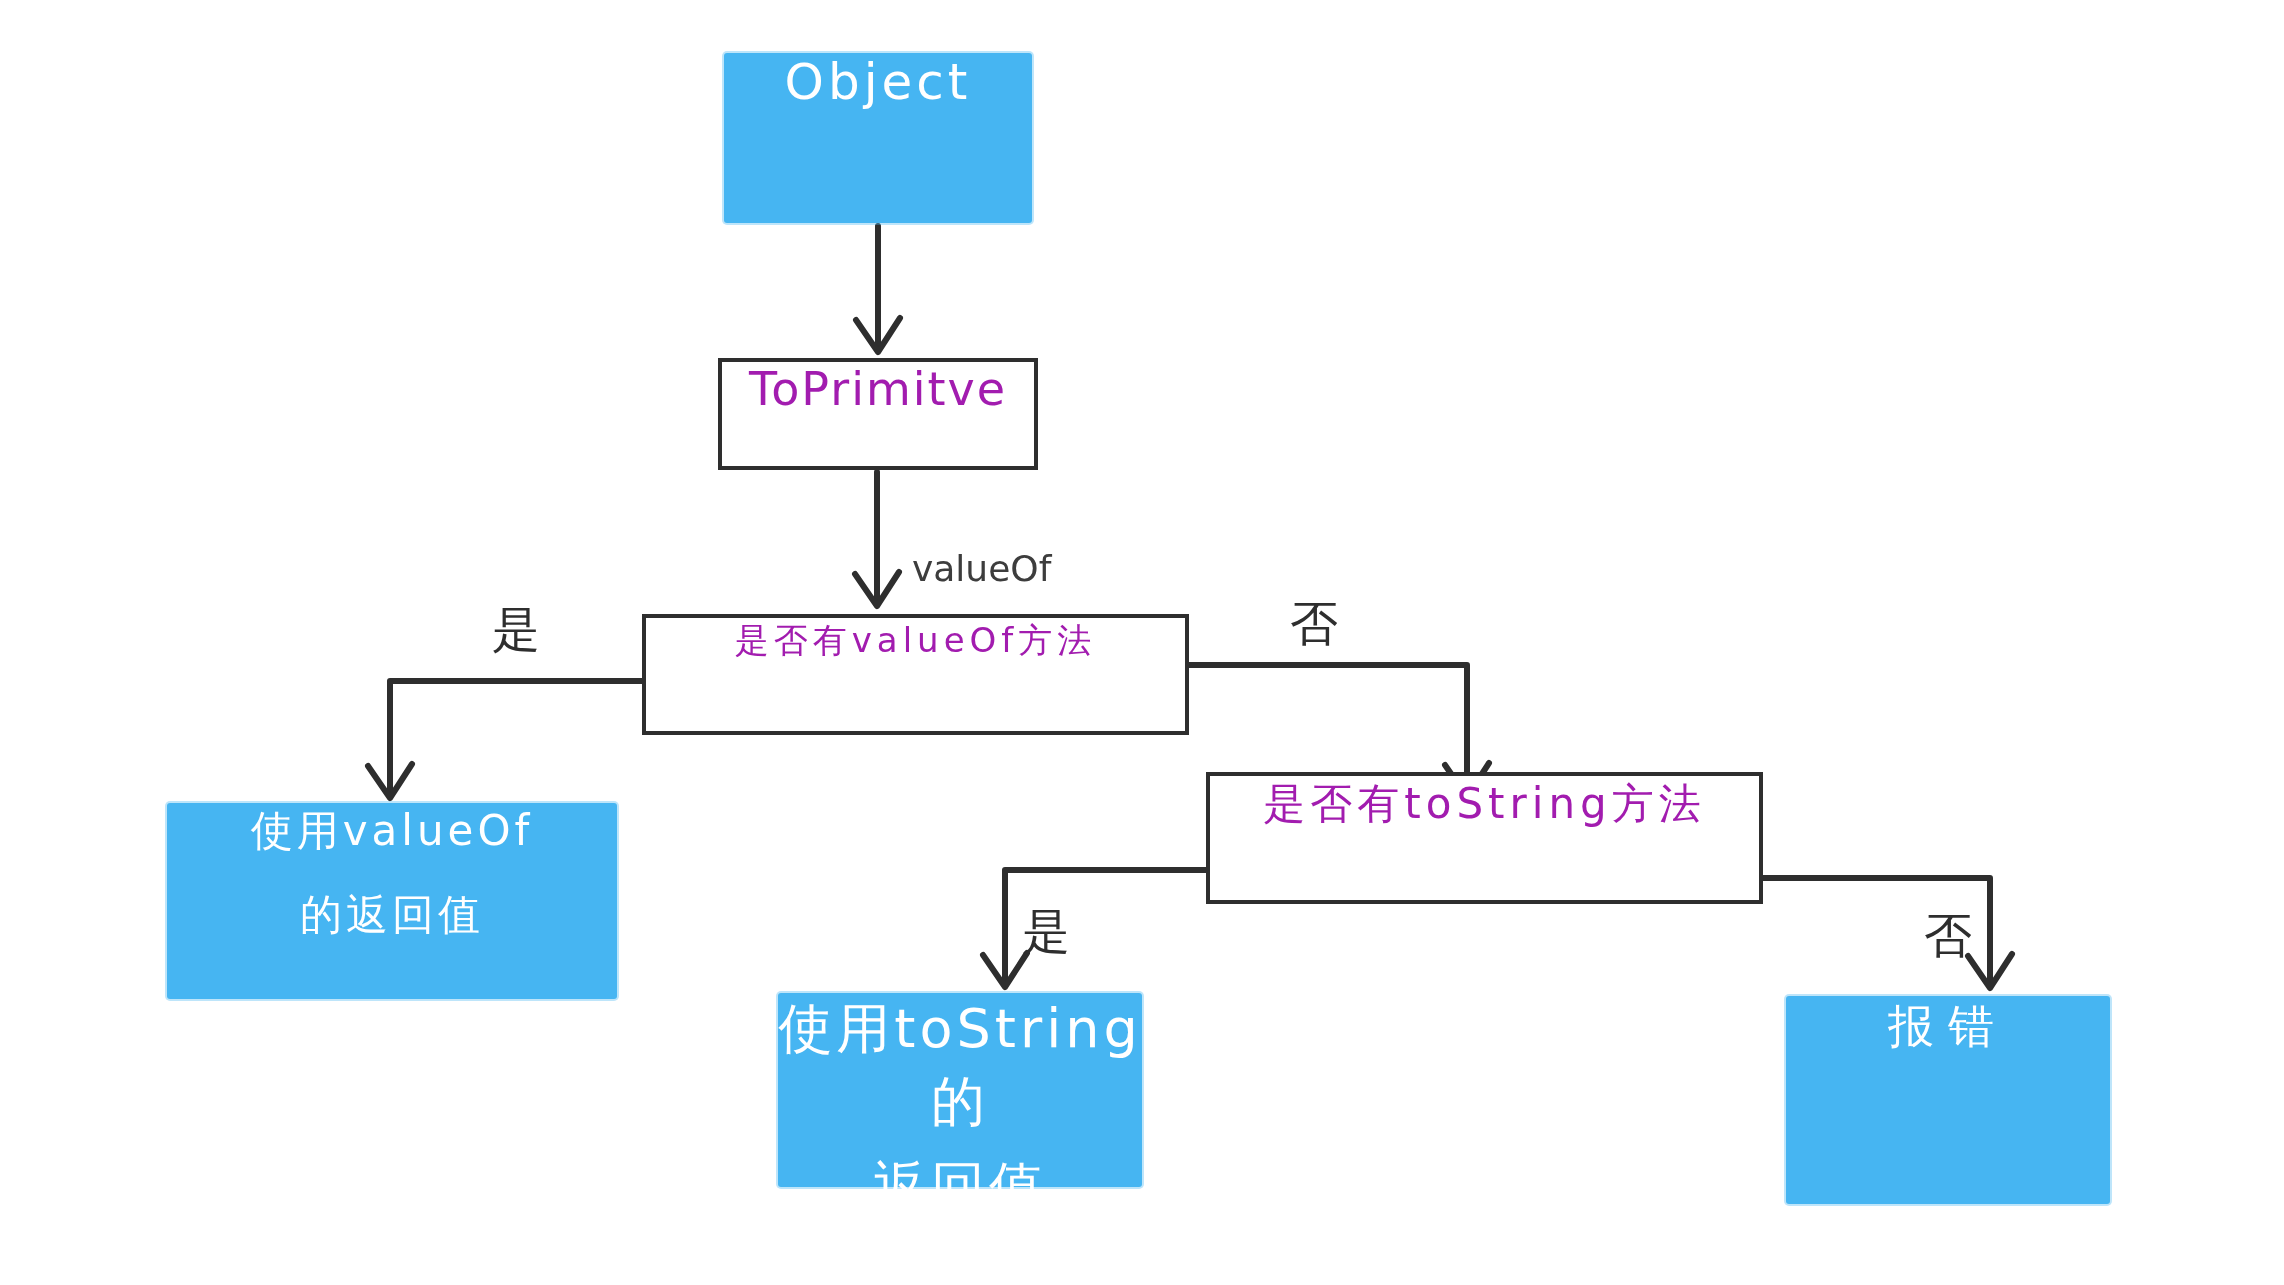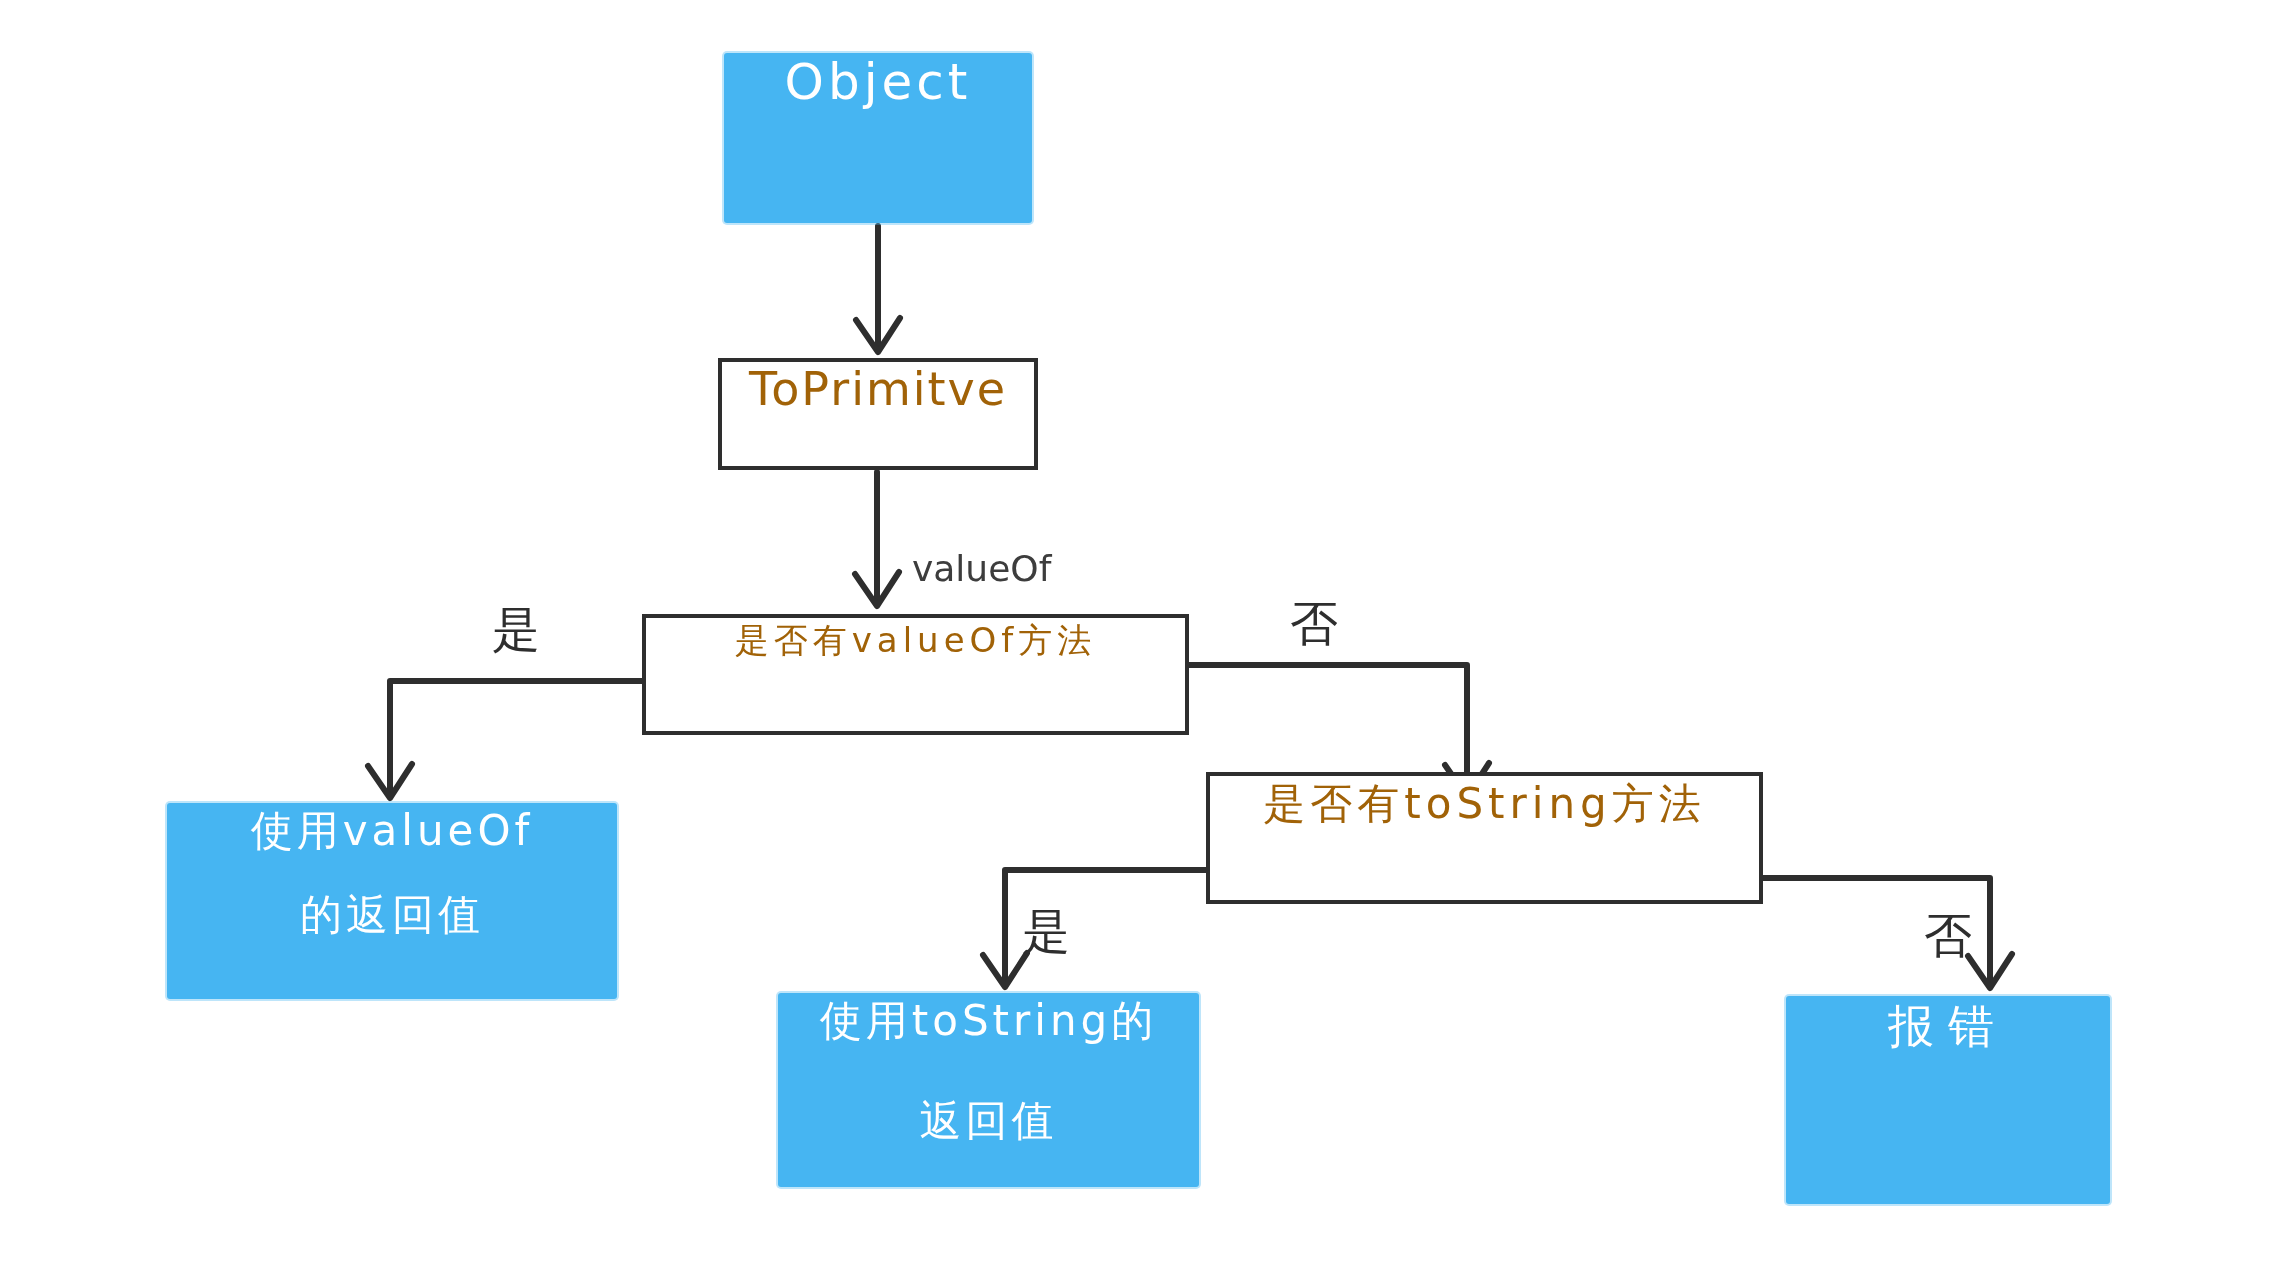--- a/index.html
+++ b/index.html
@@ -31,37 +31,37 @@
     box-sizing: border-box;
   }
   .node.filled {
     background: #46b5f2;
     color: #ffffff;
     border-radius: 3px;
     box-shadow: 0 0 0 2px rgba(70,181,242,0.35);
   }
   .node.outlined {
     background: #ffffff;
-    color: #a16207;
+    color: #a21caf;
     border: 4px solid #2e2e2e;
   }
   .node .line1, .node .line2 { display: block; }
   .edge-label {
     position: absolute;
     color: #2e2e2e;
     white-space: nowrap;
   }
 
   
   #node-object        { left: 724px;  top: 53px;  width: 308px; height: 170px; font-size: 50px; letter-spacing: 4px; }
   #node-toprimitive   { left: 718px;  top: 358px; width: 320px; height: 112px; font-size: 46px; letter-spacing: 2px; }
   #node-valueof-check { left: 642px;  top: 614px; width: 547px; height: 121px; font-size: 34px; letter-spacing: 5px; }
   #node-use-valueof   { left: 167px;  top: 803px; width: 450px; height: 196px; font-size: 42px; letter-spacing: 4px; gap: 28px; }
   #node-tostring-check{ left: 1206px; top: 772px; width: 557px; height: 132px; font-size: 42px; letter-spacing: 5px; }
-  #node-use-tostring  { left: 778px;  top: 993px; width: 421px; height: 194px; font-size: 42px; letter-spacing: 4px; gap: 44px; }
+  #node-use-tostring  { left: 778px;  top: 993px; width: 364px; height: 194px; font-size: 54px; letter-spacing: 4px; gap: 12px; }
   #node-error         { left: 1786px; top: 996px; width: 324px; height: 208px; font-size: 46px; letter-spacing: 14px; }
 
   
   #label-valueof      { left: 912px;  top: 548px; font-size: 36px; color: #3d3d3d; }
   #label-yes-1        { left: 492px;  top: 598px; font-size: 48px; }
   #label-no-1         { left: 1290px; top: 592px; font-size: 48px; }
   #label-yes-2        { left: 1022px; top: 900px; font-size: 48px; }
   #label-no-2         { left: 1924px; top: 904px; font-size: 48px; }
 </style>
 </head>

